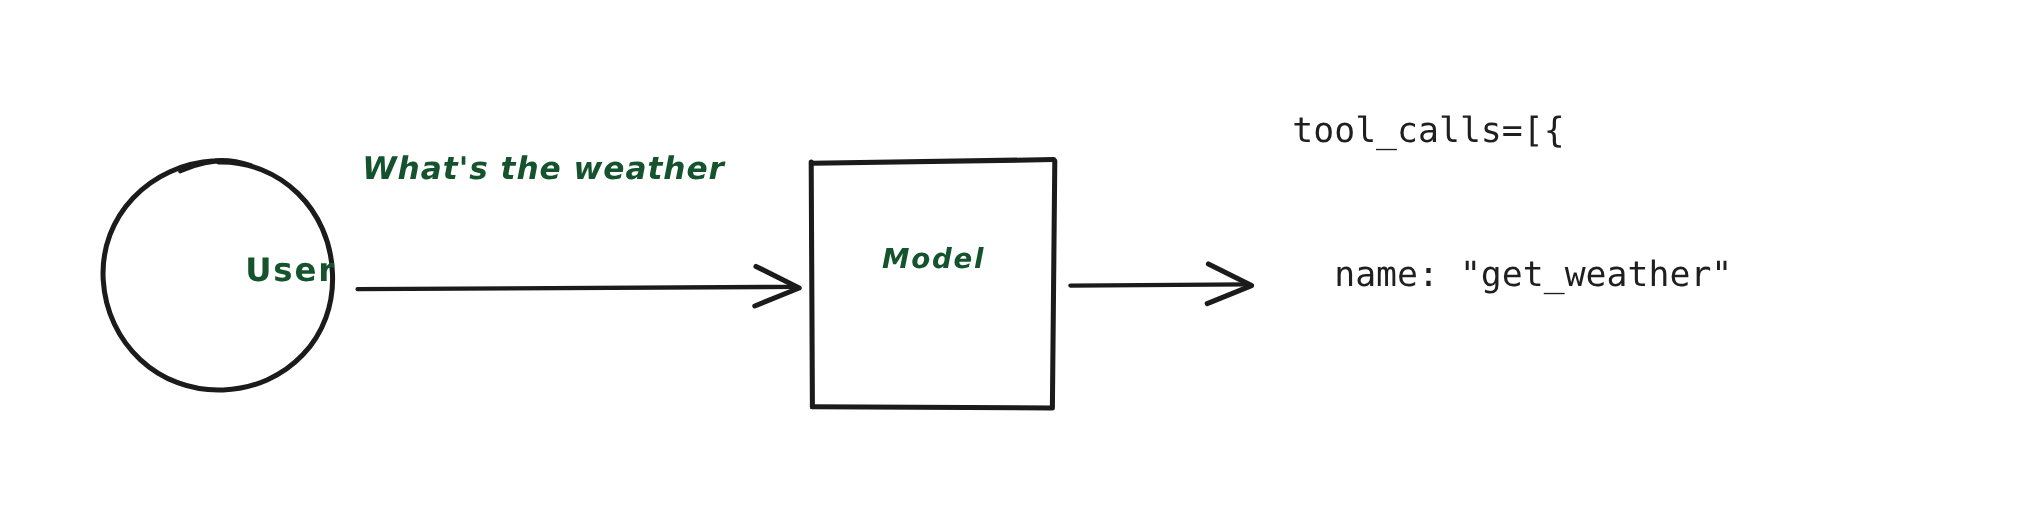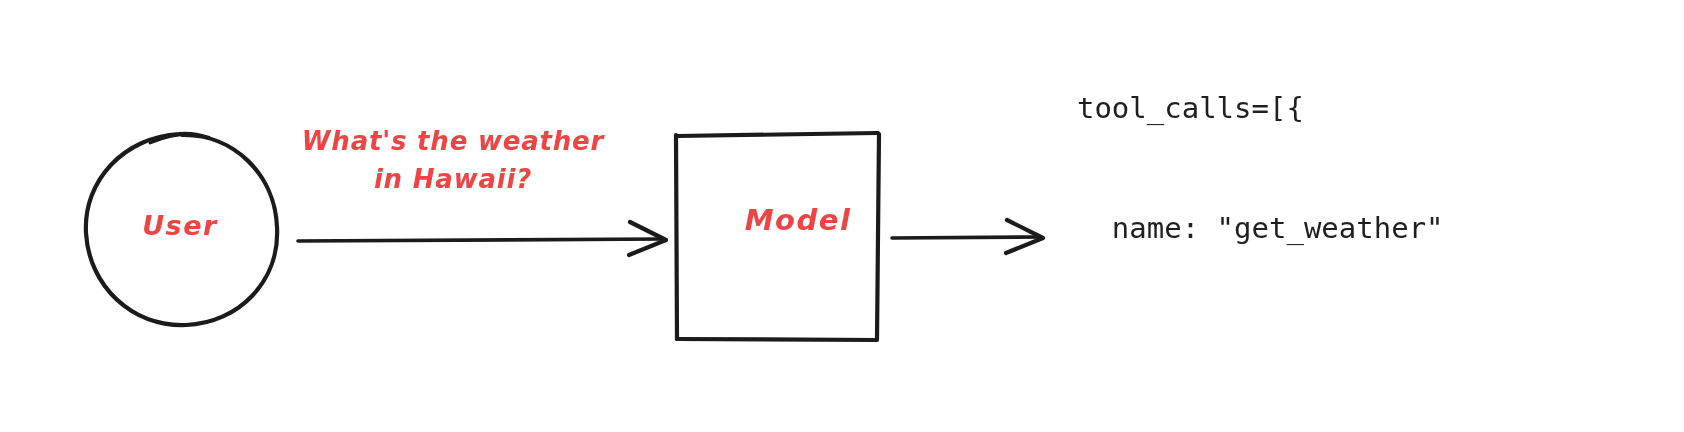--- a/index.html
+++ b/index.html
@@ -21,47 +21,45 @@
     position: absolute;
     left: 0;
     top: 0;
     width: 1684px;
     height: 432px;
   }
 
   
   .hand {
     position: absolute;
-    color: #ef4444;
+    color: #14532d;
     font-family: "DejaVu Sans", sans-serif;
     font-weight: 600;
     letter-spacing: 0.5px;
     white-space: nowrap;
     transform-origin: center center;
   }
 
   #user-label {
     left: 80px;
     top: 210px;
     width: 200px;
-    text-align: center;
+    text-align: right;
     font-size: 27px;
-    font-style: italic;
     letter-spacing: 1.5px;
   }
 
   #model-label {
     left: 678px;
     top: 203px;
     width: 200px;
     text-align: center;
-    font-size: 29px;
+    font-size: 23px;
     font-style: italic;
     letter-spacing: 1.5px;
-    padding-left: 20px;
   }
 
   #edge-label {
     left: 278px;
     top: 122px;
     width: 350px;
     text-align: center;
     font-size: 26px;
     font-style: italic;
     line-height: 38px;
@@ -122,21 +120,20 @@
       <path d="M 1007 220 L 1043 238 L 1006 253" fill="none" stroke="#1b1b1b" stroke-width="4.2" stroke-linecap="round" stroke-linejoin="round"></path>
     </g>
   </svg>
 
   <div class="hand" id="user-label">User</div>
 
   <div class="hand" id="model-label">Model</div>
 
   <div class="hand" id="edge-label">
     <span class="l1">What's the weather</span>
-    <span class="l2">in Hawaii?</span>
   </div>
 
   <div id="code-block">
     <div class="code-line">  tool_calls=[{</div>
     <div class="code-line">    name: "get_weather"</div>
     
     
     
     
     

